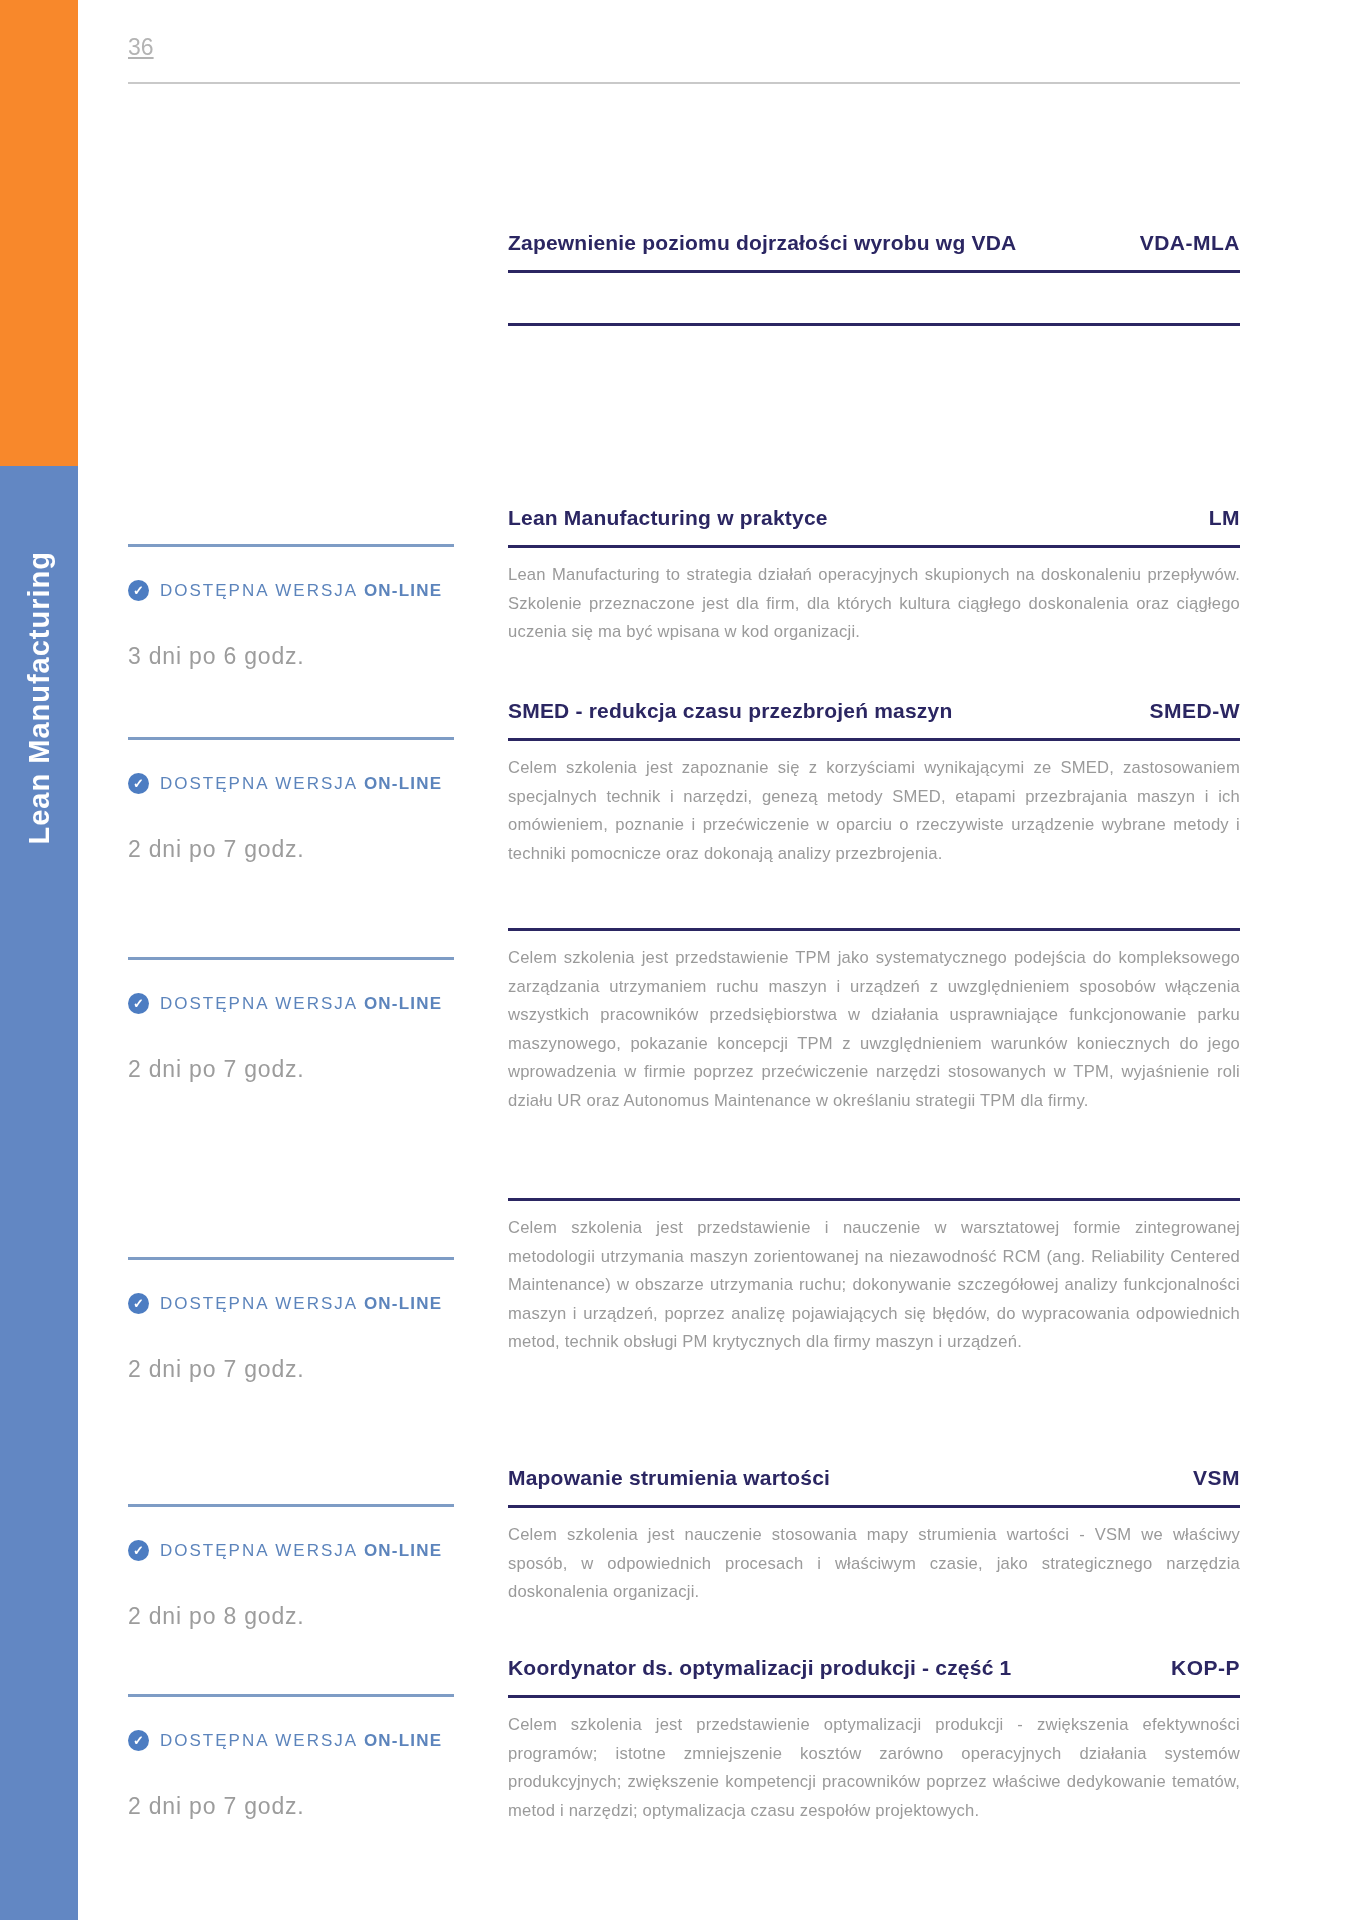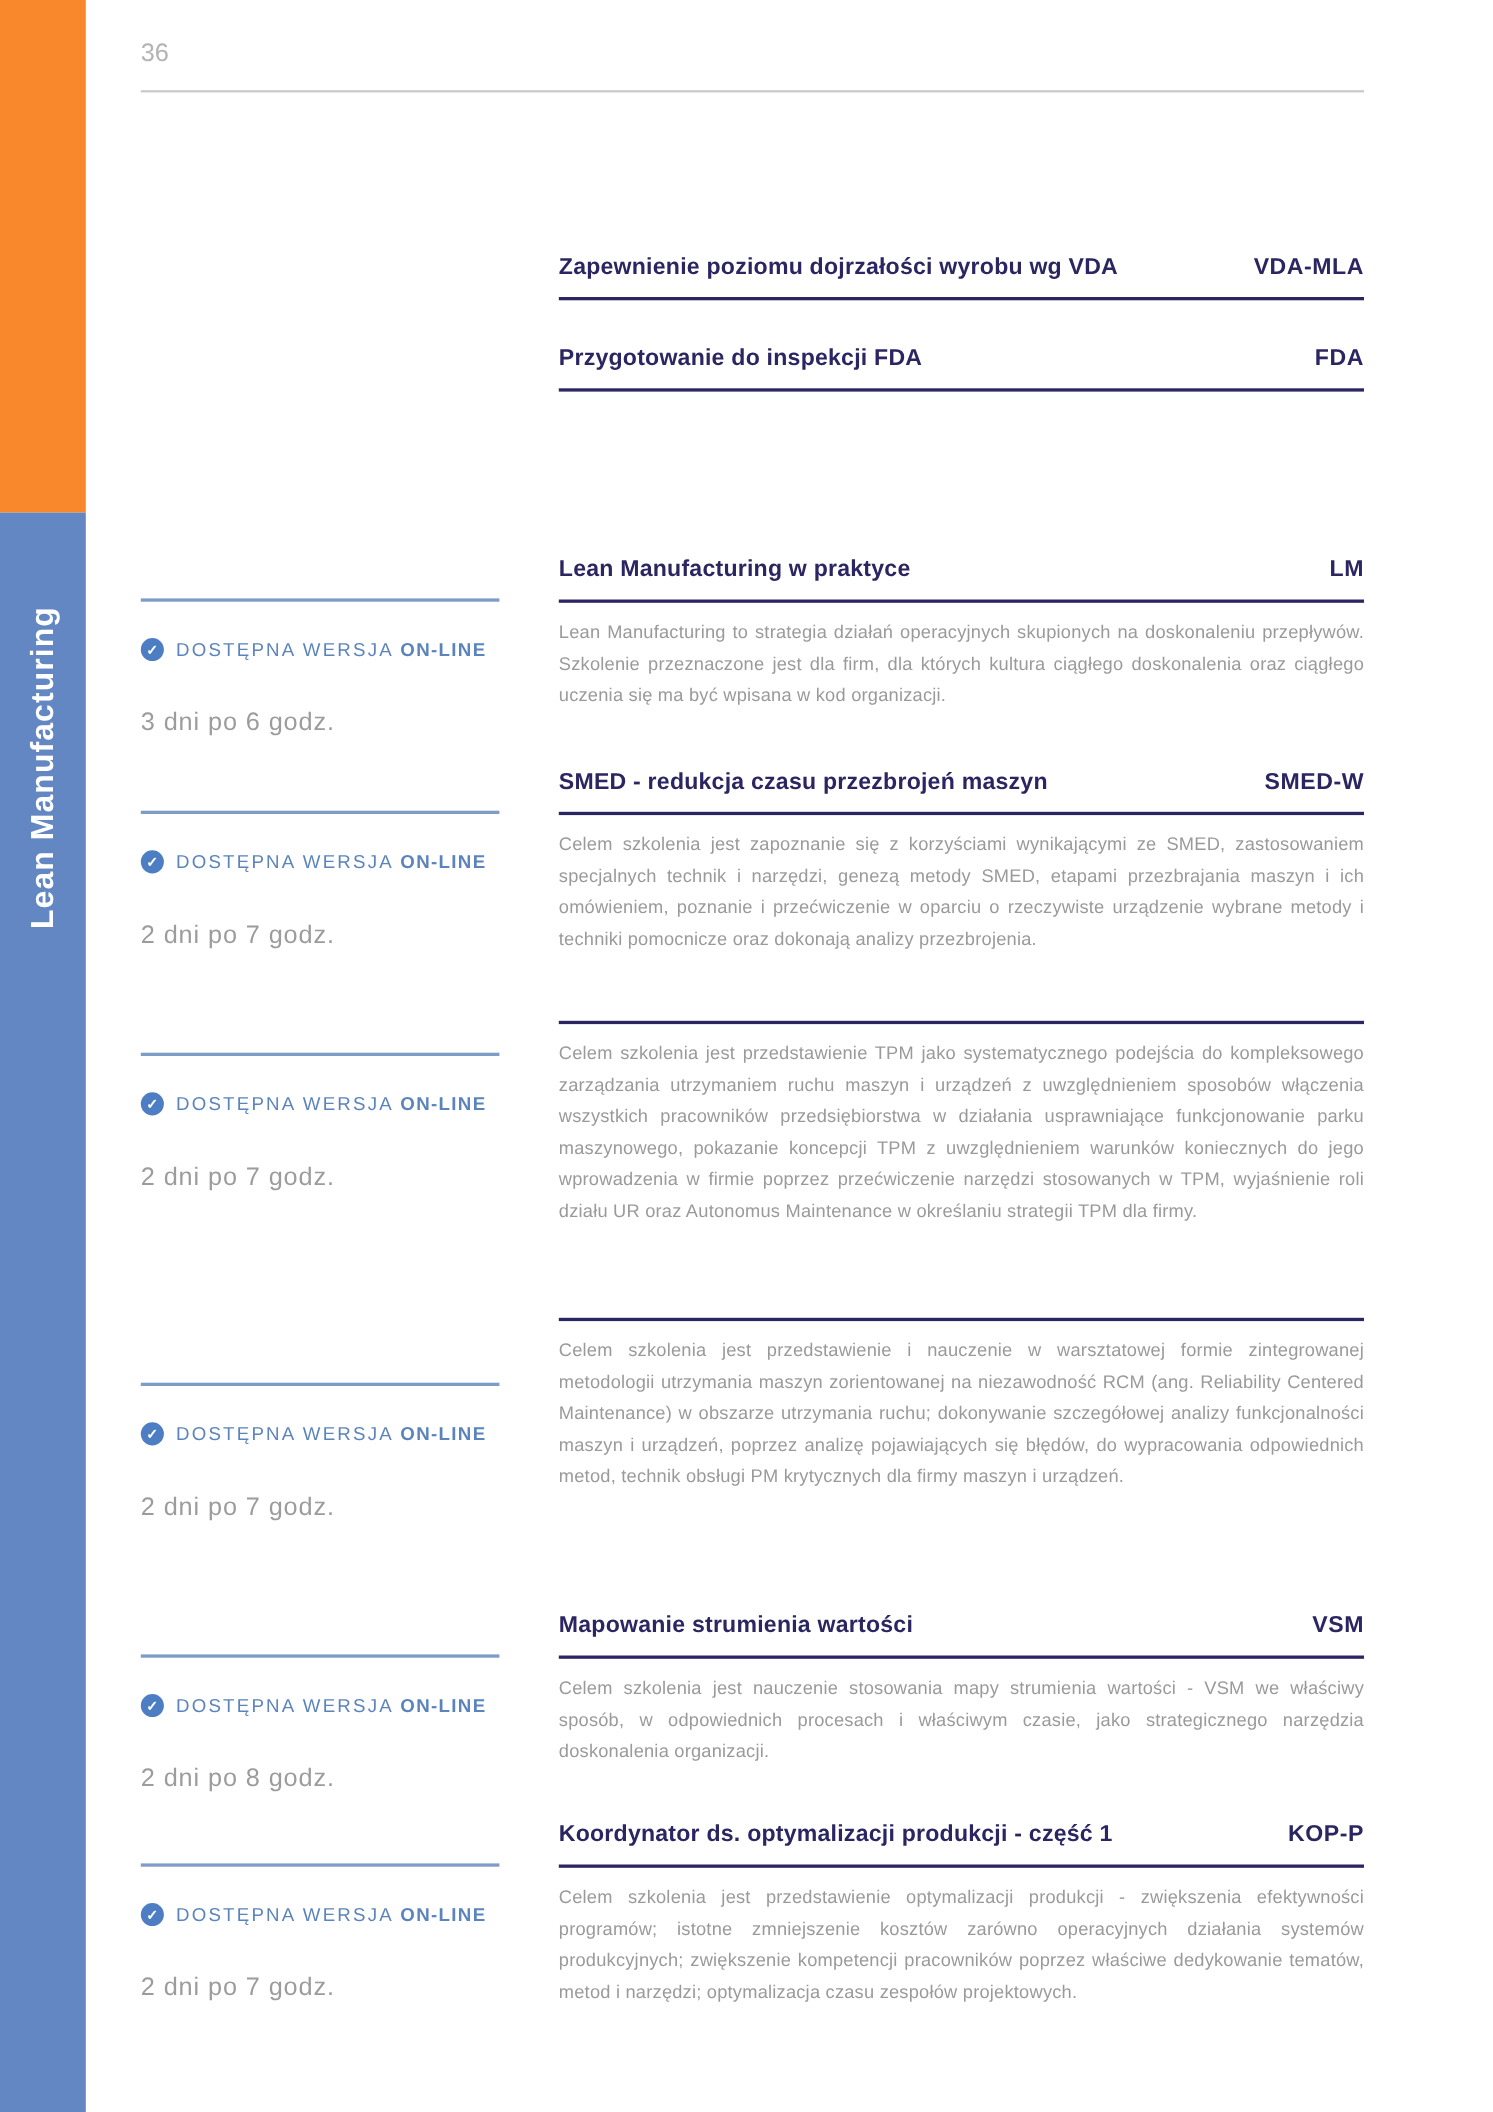--- a/index.html
+++ b/index.html
@@ -12,21 +12,21 @@
   .rail-blue{position:absolute;left:0;top:466px;width:78px;height:1454px;}
   .rail-label-box{
     position:absolute;left:0;top:540px;width:78px;height:315px;
     display:flex;align-items:center;justify-content:center;
   }
   .rail-label{
     writing-mode:vertical-rl;transform:rotate(180deg);
     color:#ffffff;font-weight:bold;font-size:29px;letter-spacing:1px;white-space:nowrap;
   }
   
-  .page-number{position:absolute;left:128px;top:34px;font-size:23px;color:#b3b3b3;}
+  .page-number{position:absolute;left:128px;top:34px;font-size:23px;color:#b3b3b3;text-decoration:underline;}
   .header-rule{position:absolute;left:128px;top:82px;width:1112px;border-top:2px solid #c9c9c9;}
   
   .course{position:absolute;left:508px;width:732px;}
   .course-head{display:flex;justify-content:space-between;align-items:flex-start;gap:40px;}
   .course-title{
     font-size:21px;font-weight:bold;color:#2b2662;line-height:30px;
     white-space:pre-line;letter-spacing:0.2px;
   }
   .course-code{font-size:21px;font-weight:bold;color:#2b2662;line-height:30px;white-space:nowrap;letter-spacing:0.5px;}
   .course-rule{border-top:3px solid #2b2662;margin-top:12px;}
@@ -65,24 +65,20 @@
   <div class="course" style="top:228px;">
     <div class="course-head">
       <div class="course-title">Zapewnienie poziomu dojrzałości wyrobu wg VDA</div>
       <div class="course-code">VDA-MLA</div>
     </div>
     <div class="course-rule"></div>
 
   </div>
 
   <div class="course" style="top:311px;">
-    <div class="course-head">
-      <div class="course-title">Przygotowanie do inspekcji FDA</div>
-      <div class="course-code">FDA</div>
-    </div>
     <div class="course-rule"></div>
 
   </div>
 
   <div class="course" style="top:696px;">
     <div class="course-head">
       <div class="course-title">SMED - redukcja czasu przezbrojeń maszyn</div>
       <div class="course-code">SMED-W</div>
     </div>
     <div class="course-rule"></div>

